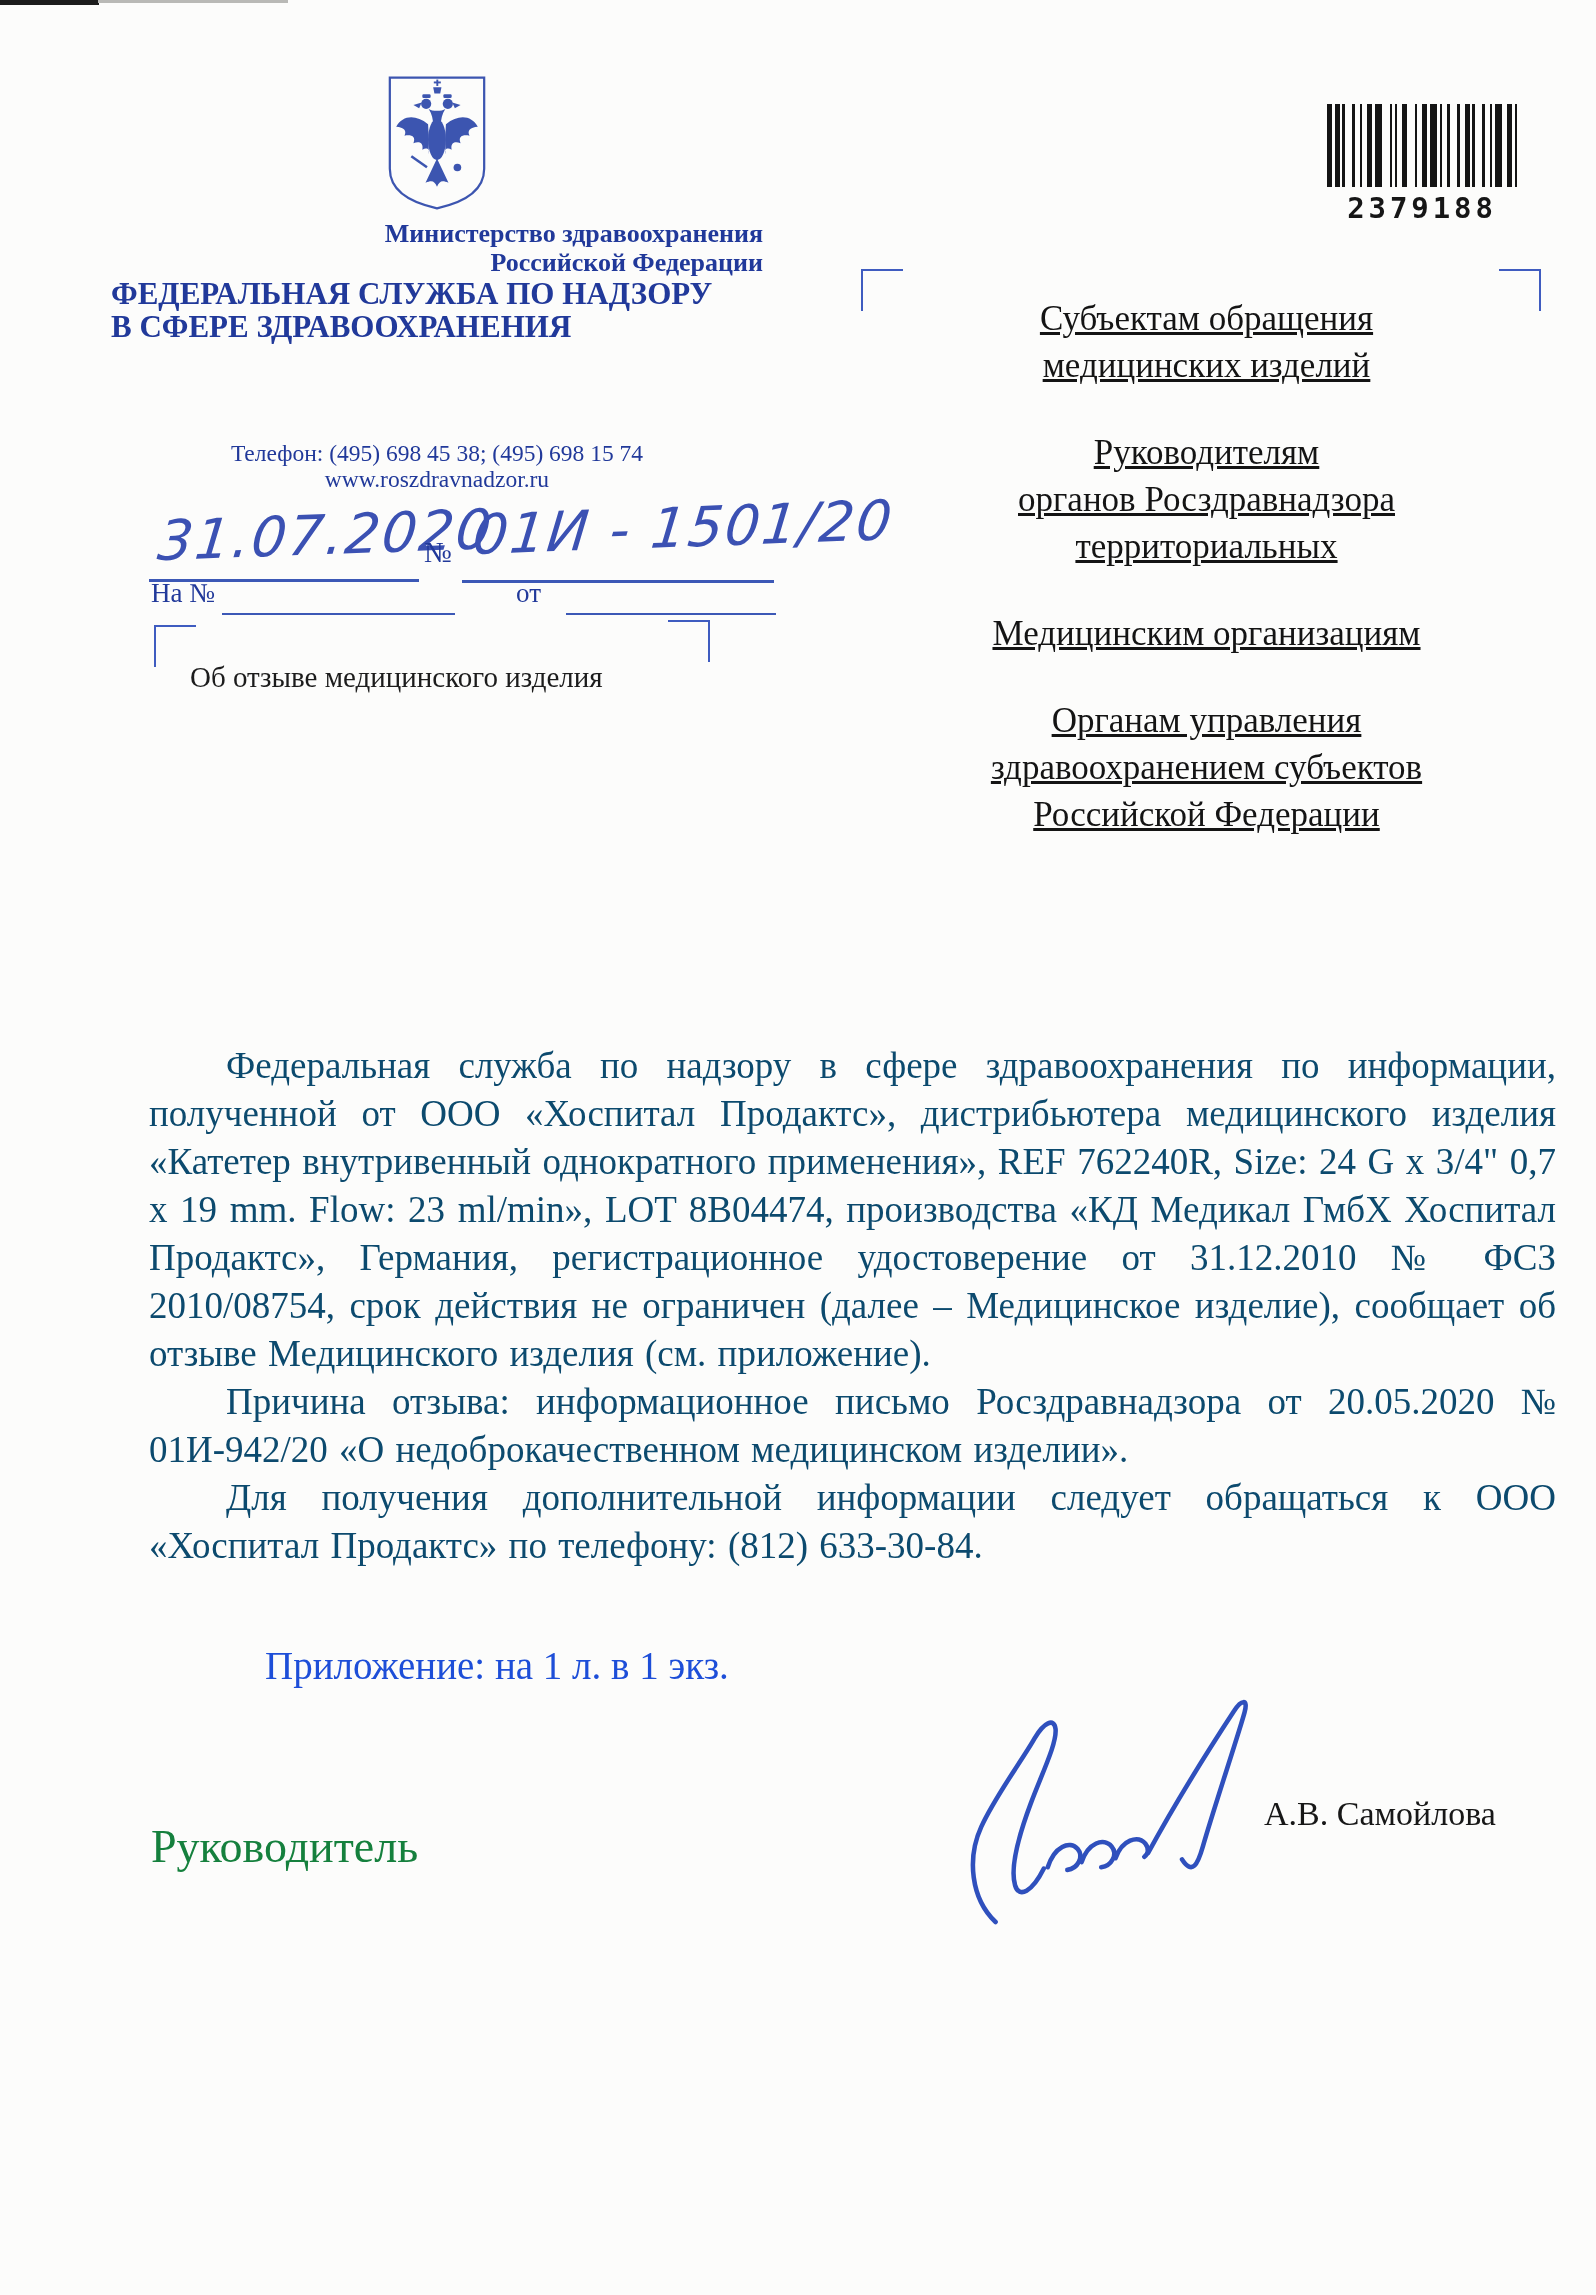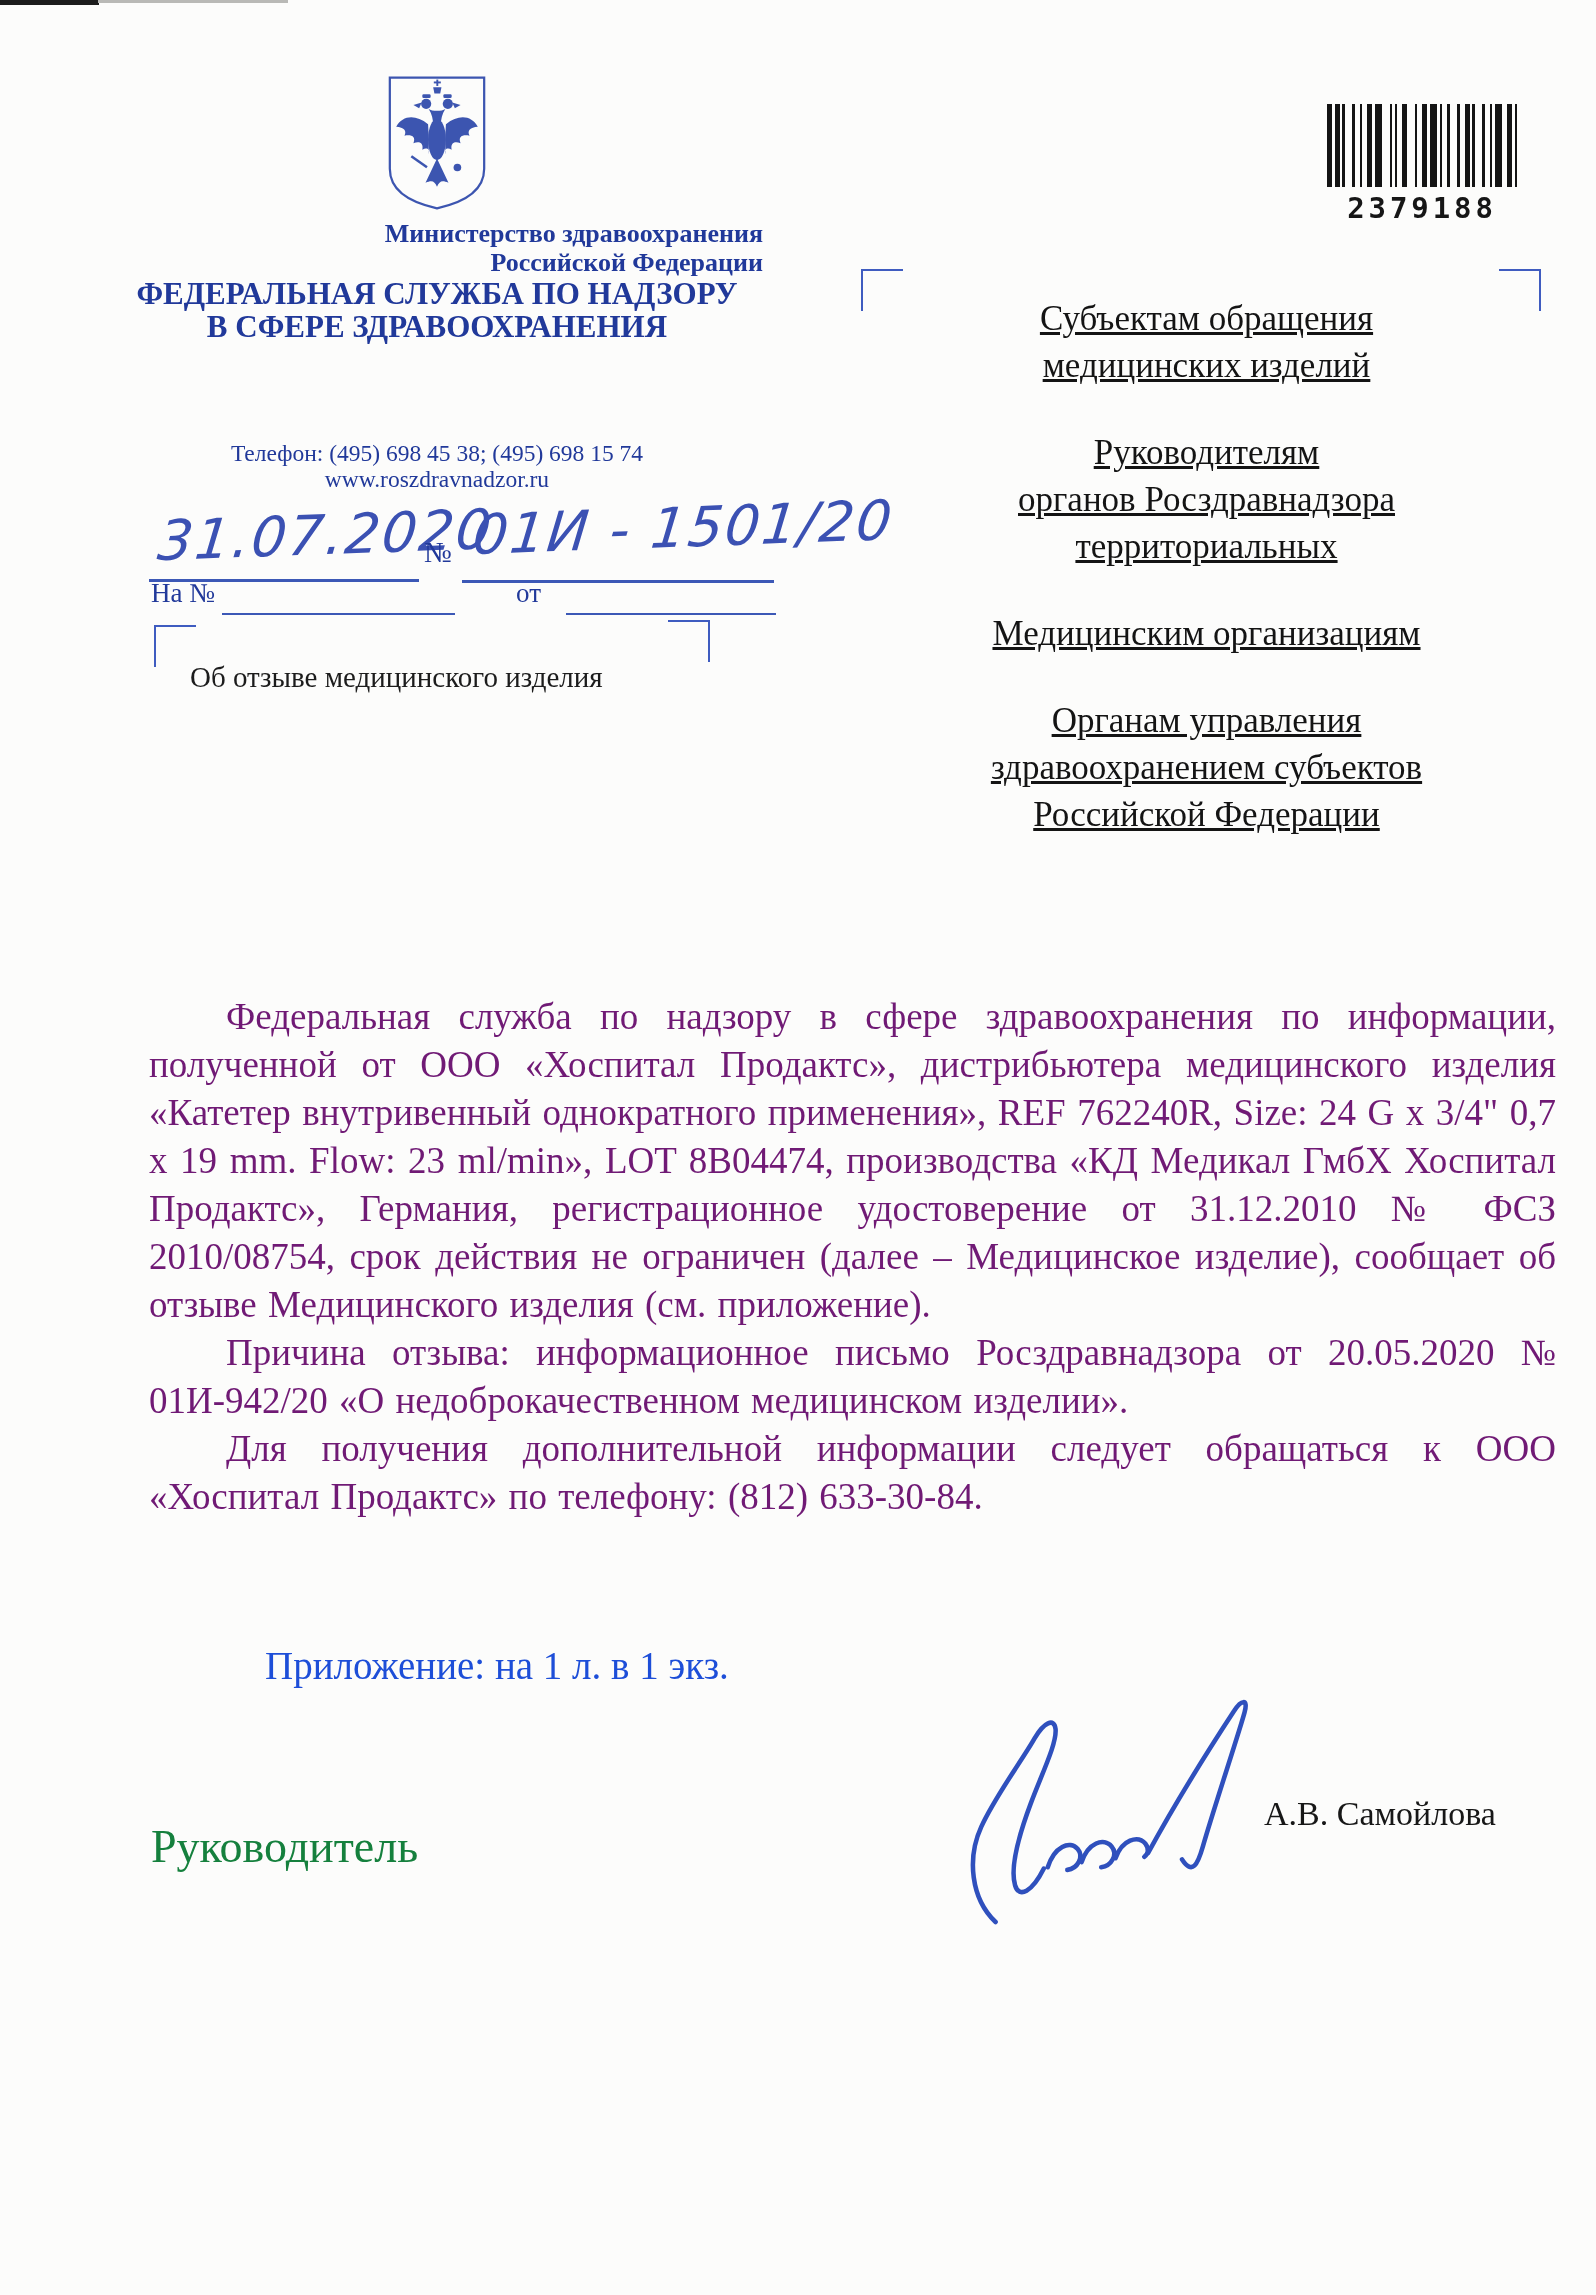--- a/index.html
+++ b/index.html
@@ -16,21 +16,21 @@
     color:#1a1a1a;
   }
   .abs{position:absolute;}
 
   
   .artifact-bar{left:0;top:0;width:99px;height:4.6px;background:#1c1c1c;}
   .artifact-smear{left:98px;top:0;width:190px;height:2.6px;background:#b9b9b6;}
   .emblem{left:386px;top:73px;width:102px;height:140px;color:#3c55b0;}
   .ministry{left:111px;width:652px;text-align:right;color:#21399a;
             font-weight:bold;font-size:26px;line-height:29px;}
-  .service{left:111px;width:652px;text-align:center;color:#21399a;
+  .service{left:111px;width:652px;color:#21399a;
            font-weight:bold;font-size:31px;line-height:33px;}
   .addr{left:111px;width:652px;text-align:center;color:#21399a;
         font-size:23.5px;line-height:25px;}
 
   
   .hand{
     font-family:"DejaVu Sans", sans-serif;
     font-style:italic;
     color:#3b51b3;
     font-size:55px;
@@ -59,23 +59,23 @@
     font-size:29px;font-weight:bold;color:#161616;letter-spacing:3.9px;
   }
 
   
   .recipients{left:874px;top:295px;width:665px;text-align:center;color:#141414;}
   .rec-block{margin:0 0 40px 0;text-decoration:underline;}
   .rec-line{font-size:35px;line-height:47px;white-space:nowrap;}
 
   
   .body-text{
-    left:149px;top:993px;width:1407px;
+    left:149px;top:1042px;width:1407px;
     font-size:37px;line-height:48px;
-    text-align:justify;color:#701a75;
+    text-align:justify;color:#0c4a6e;
   }
   .body-text p{margin:0;text-indent:77px;word-spacing:2px;}
 
   .attachment{left:265px;top:1643px;font-size:39px;color:#1d4ed8;white-space:nowrap;}
 
   .signer-title{left:151px;top:1820px;font-size:46px;color:#15803d;white-space:nowrap;}
   .signer-name{left:1264px;top:1795px;font-size:34px;color:#171717;white-space:nowrap;}
   .signature{left:933px;top:1682px;width:339px;height:261px;color:#2f50bd;}
 </style>
 </head>

